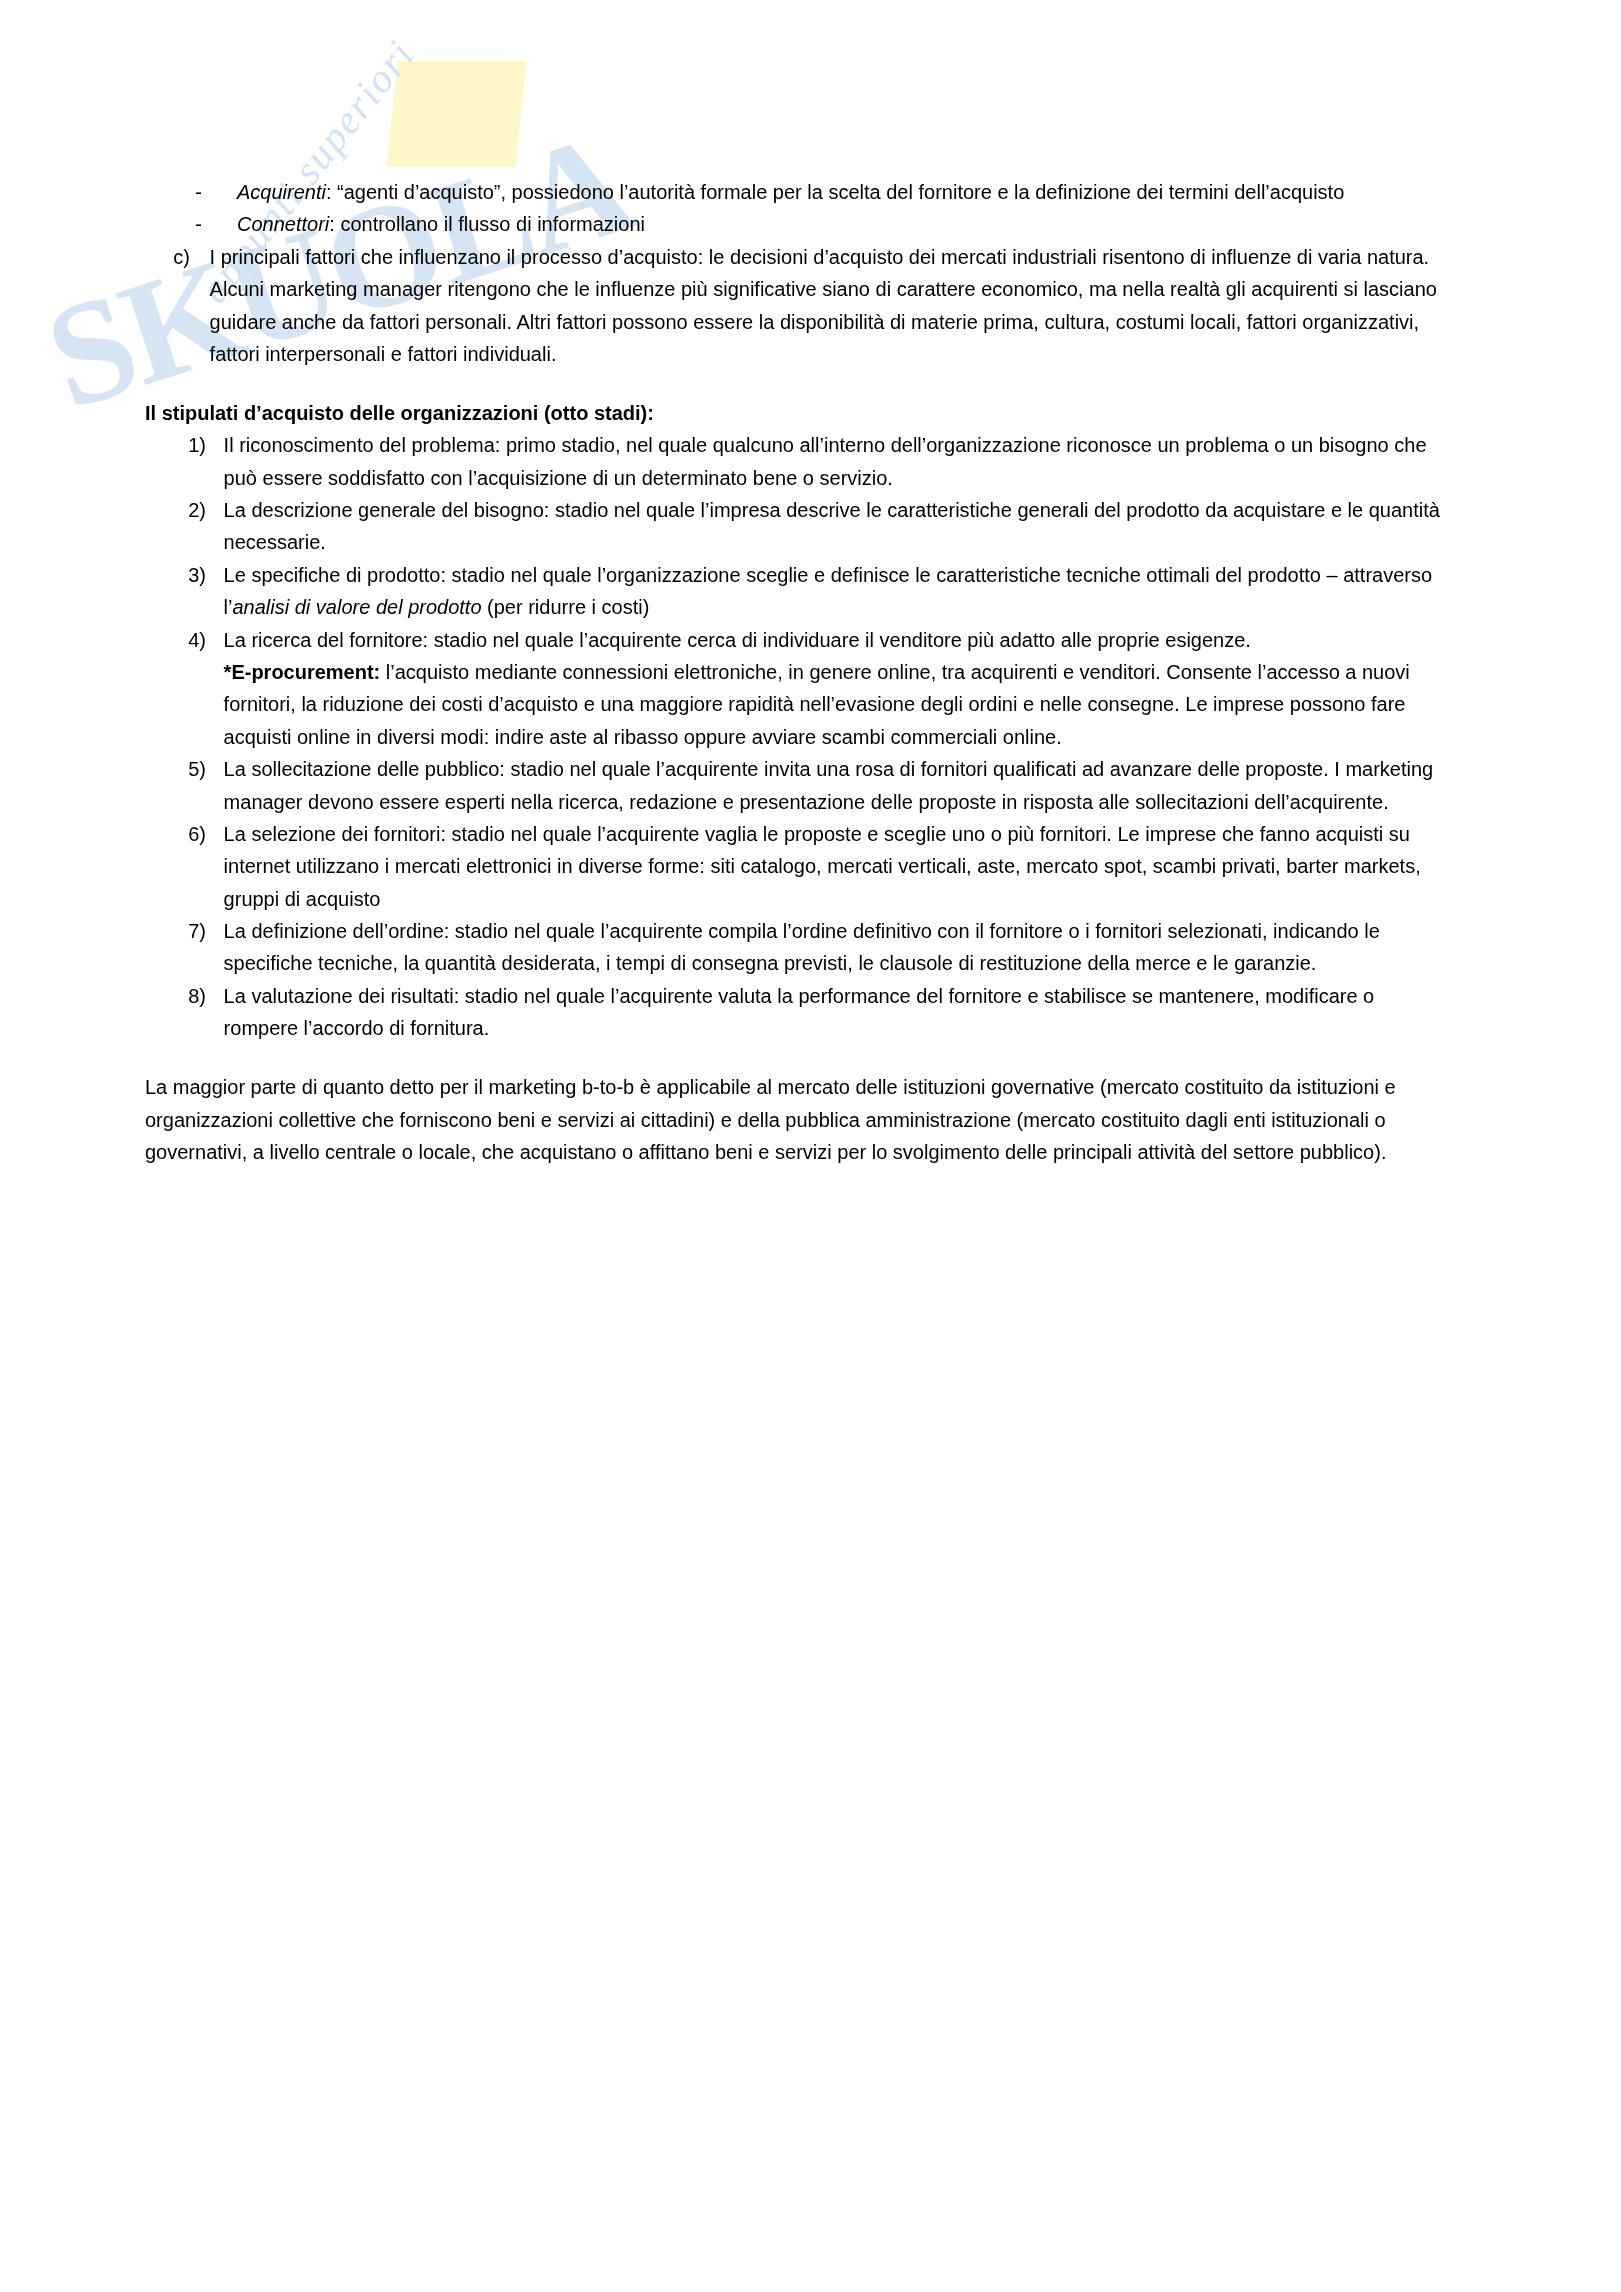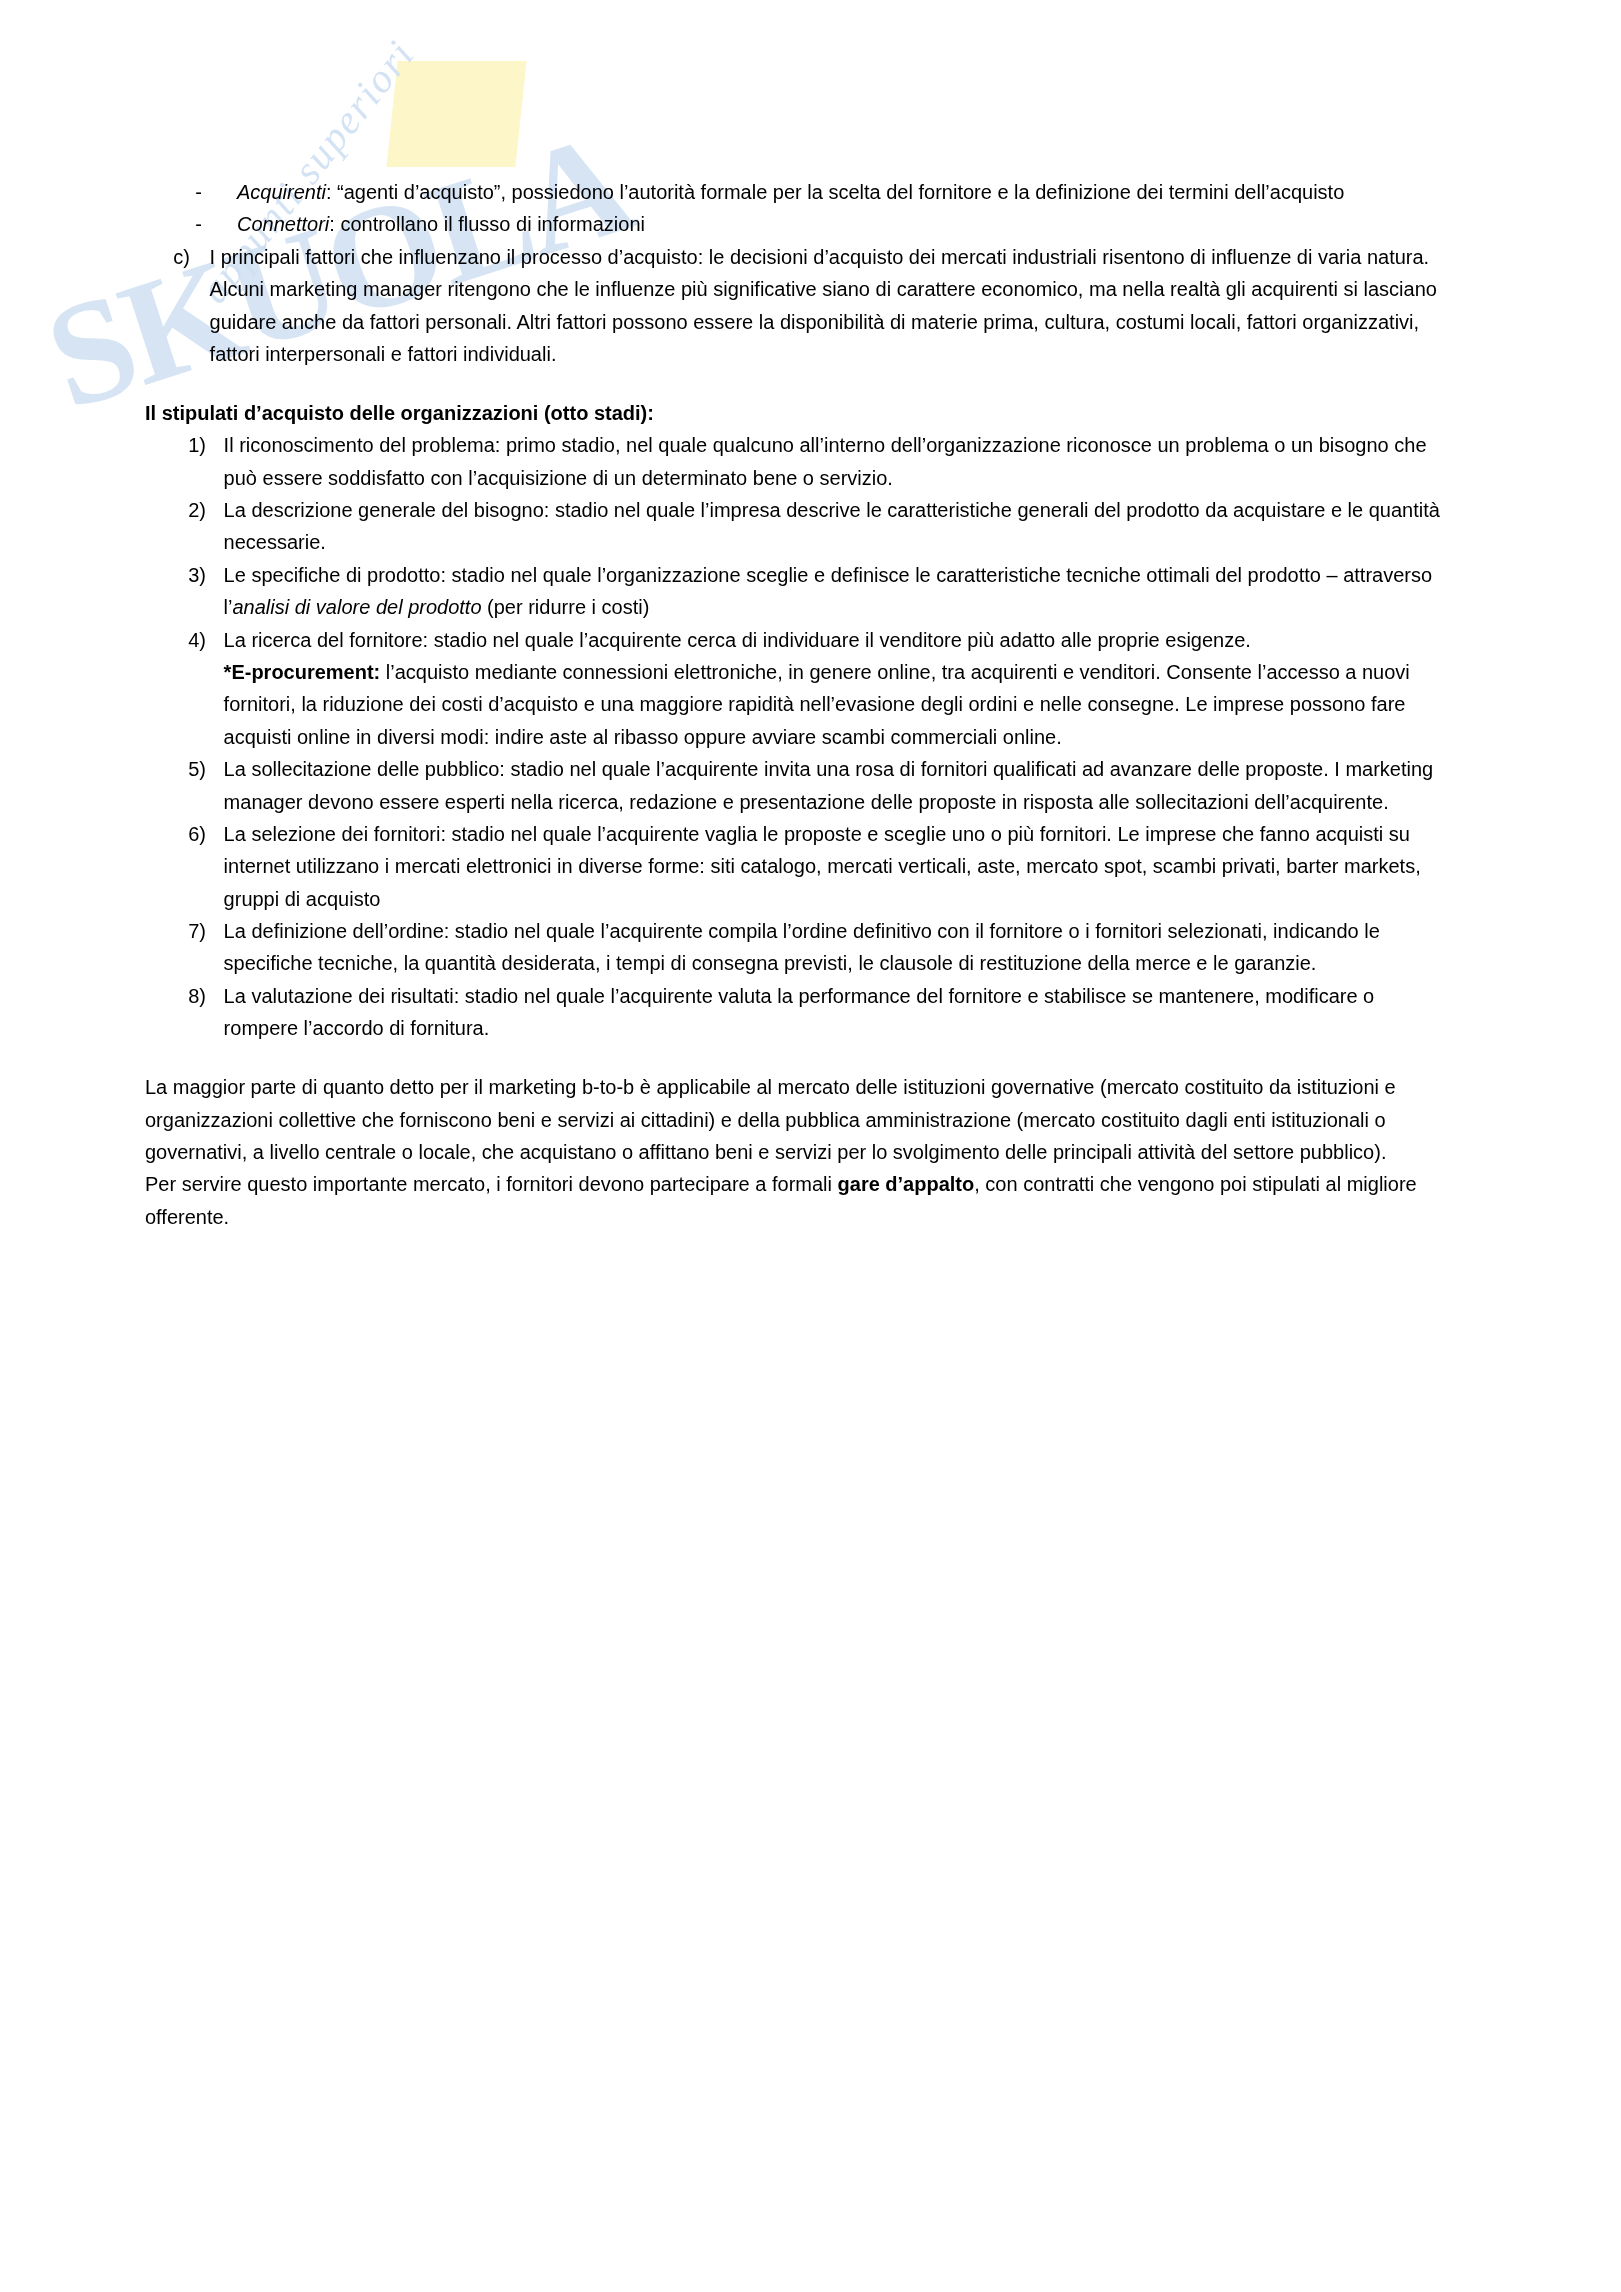--- a/index.html
+++ b/index.html
@@ -179,17 +179,16 @@
     <div class="row num-row">
       <div class="marker">8)</div>
       <div class="body"><span class="u">La valutazione dei risultati</span><span>: stadio nel quale l’acquirente valuta la performance del fornitore e stabilisce se mantenere, modificare o rompere l’accordo di fornitura.</span></div>
     </div>
 
     <div class="spacer-lg"></div>
 
 
     <p class="para"><span>La maggior parte di quanto detto per il marketing b-to-b è applicabile al </span><span class="u">mercato delle istituzioni governative</span><span> (mercato costituito da istituzioni e organizzazioni collettive che forniscono beni e servizi ai cittadini) e della </span><span class="u">pubblica amministrazione</span><span> (mercato costituito dagli enti istituzionali o governativi, a livello centrale o locale, che acquistano o affittano beni e servizi per lo svolgimento delle principali attività del settore pubblico).</span></p>
 
-    <p class="para"><span>Per servire questo importante mercato, i fornitori devono partecipare a formali </span><span class="b">gare d’appalto</span><span>, con contratti che vengono poi stipulati al migliore offerente.</span></p>
 
   </div>
 </div>
 
 
 </body></html>

